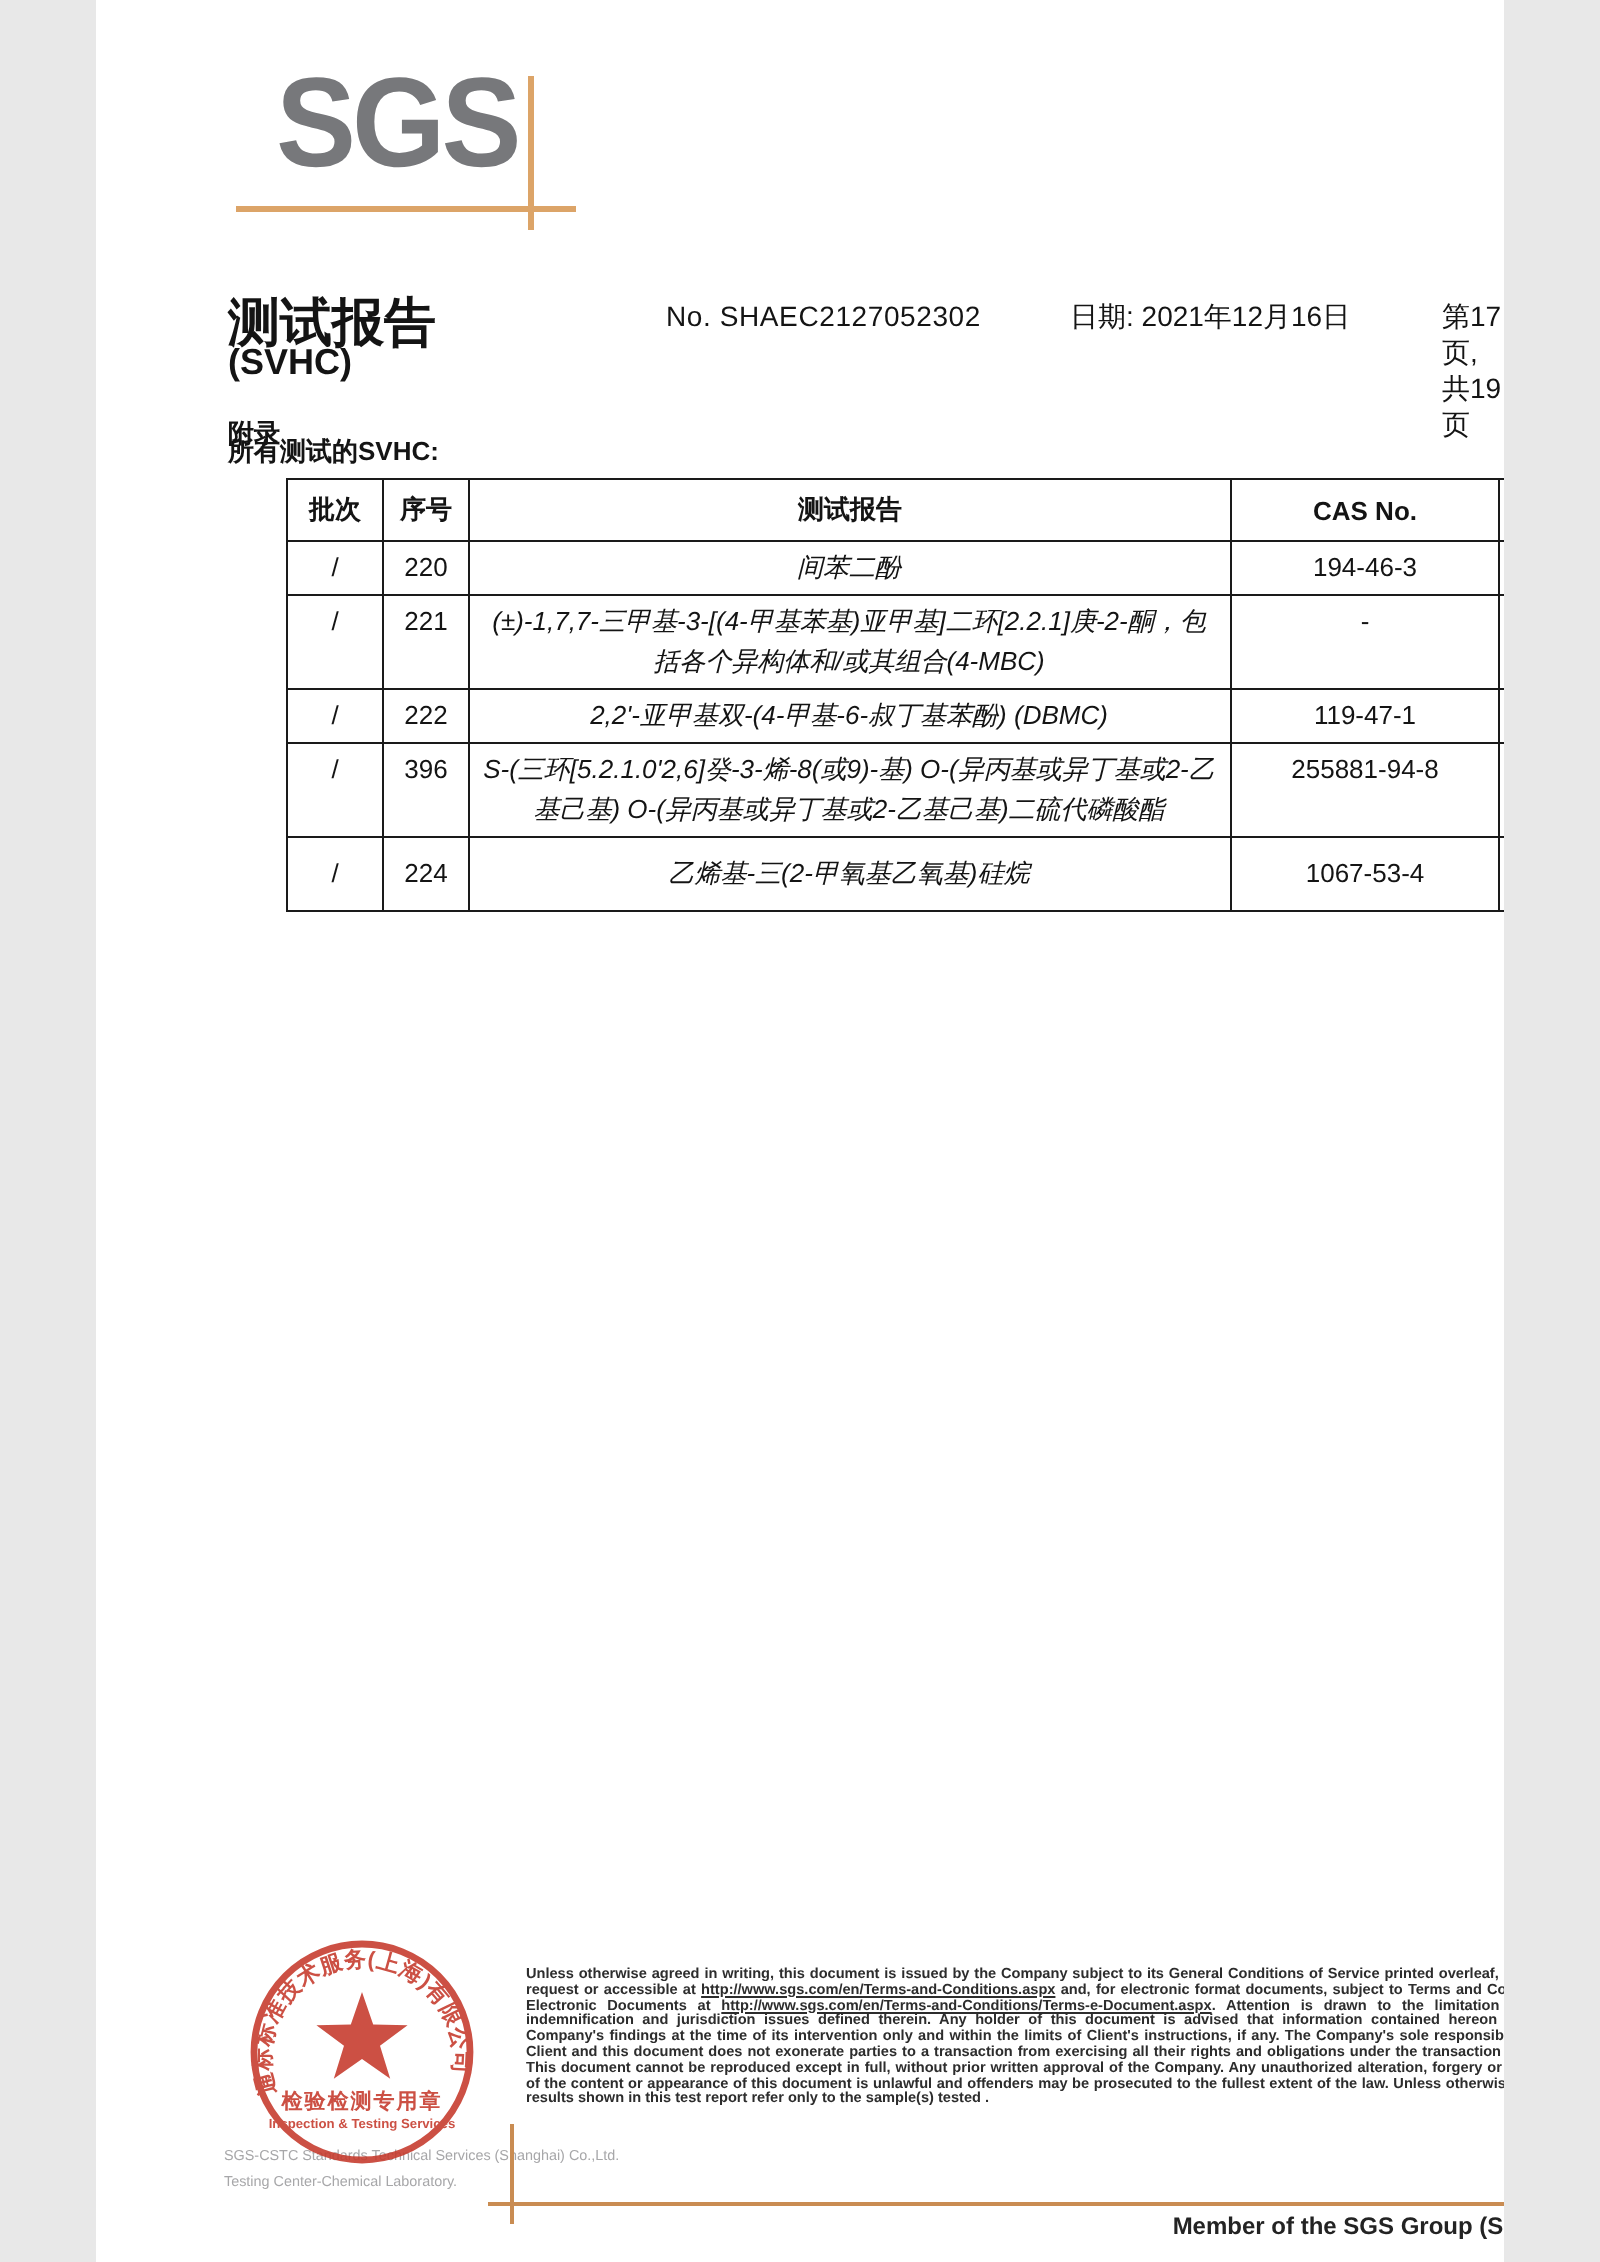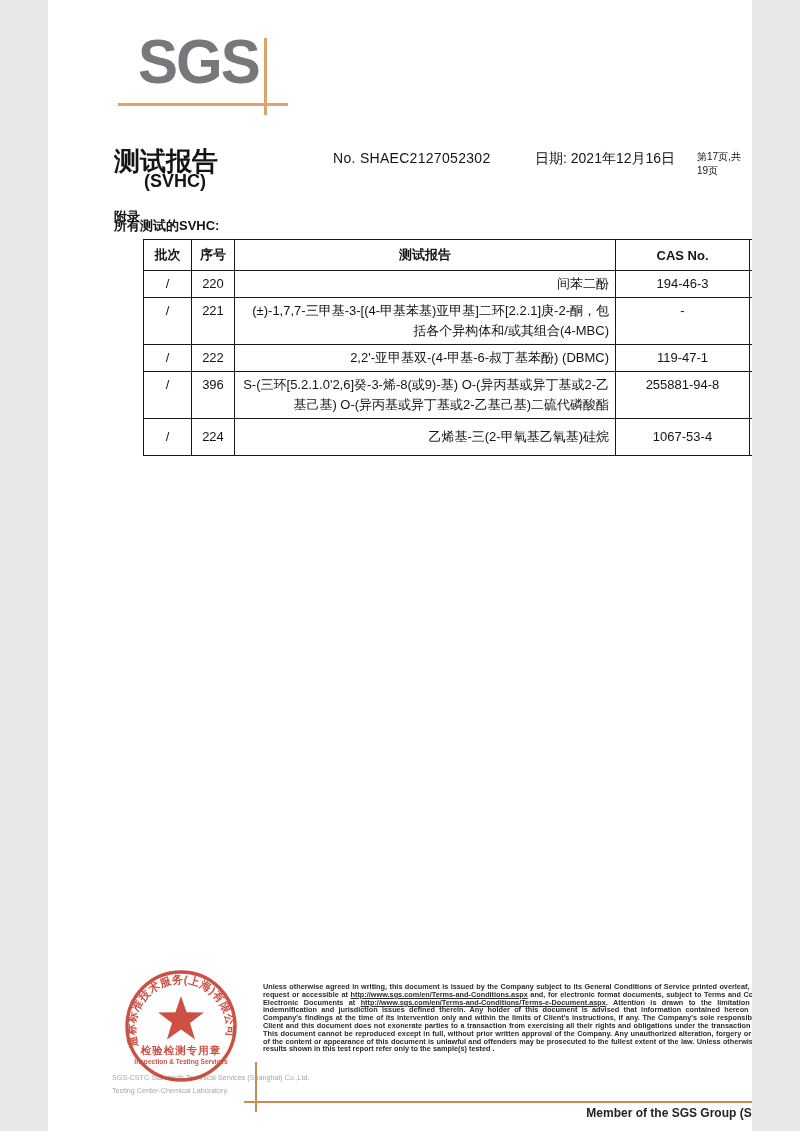--- a/index.html
+++ b/index.html
@@ -15,39 +15,39 @@
   .logo-text {
     left:90px; top:30px; font-size:60px; font-weight:bold;
     color:#77787b; letter-spacing:-2px; line-height:1;
     transform:scaleY(1.06); transform-origin:top left;
   }
   .logo-hline { left:70px; top:103px; width:170px; height:3px; background:#dca468; }
   .logo-vline { left:216px; top:38px; width:3px; height:77px; background:#dca468; }
 
   
   .title1 { left:66px; top:144px; font-size:26px; font-weight:bold; }
-  .title2 { left:66px; top:171px; font-size:18px; font-weight:600;margin-left:30px; }
+  .title2 { left:66px; top:171px; font-size:18px; font-weight:600; }
   .report-no { left:285px; top:150px; font-size:14px; letter-spacing:.3px; }
   .report-date { left:487px; top:150px; font-size:14px; }
-  .report-page { left:649px; top:150px; font-size:10px; }
+  .report-page { left:673px; top:150px; font-size:14px; }
   .appendix-title { left:66px; top:208px; font-size:13px; font-weight:bold; }
   .appendix-sub { left:66px; top:217px; font-size:13px; font-weight:bold; }
 
   
   .report-table {
     position:absolute; left:76px; top:239px; width:669px;
     border-collapse:collapse; table-layout:fixed; font-size:13px;margin-left:19px;
   }
   .report-table th, .report-table td { border:1.6px solid #1a1a1a; }
   .report-table th { padding:6px 2px; font-size:13px; font-weight:bold; text-align:center; }
   .report-table td {
     vertical-align:top; text-align:center; padding:3px 3px;
     line-height:20px;
   }
-  .report-table td.name { text-align:right; padding-left:5px; padding-right:6px; }
+  .report-table td.name { text-align:center; padding-left:5px; padding-right:6px;font-style:italic; }
   .report-table tr.tall td { padding-top:8px; padding-bottom:8px; }
 
   
   .stamp { left:68px; top:968px; opacity:.88; z-index:3; }
   .company-gray { left:64px; top:1071px; font-size:7.2px; color:#a7a7a9; line-height:13px; z-index:1; white-space:nowrap; }
 
   .legal-block { left:215px; top:983px; width:531px; z-index:2; }
   .disclaimer {
     font-size:7.3px; line-height:7.8px; text-align:justify;
     color:#2d2d2d; font-weight:600; letter-spacing:0;

